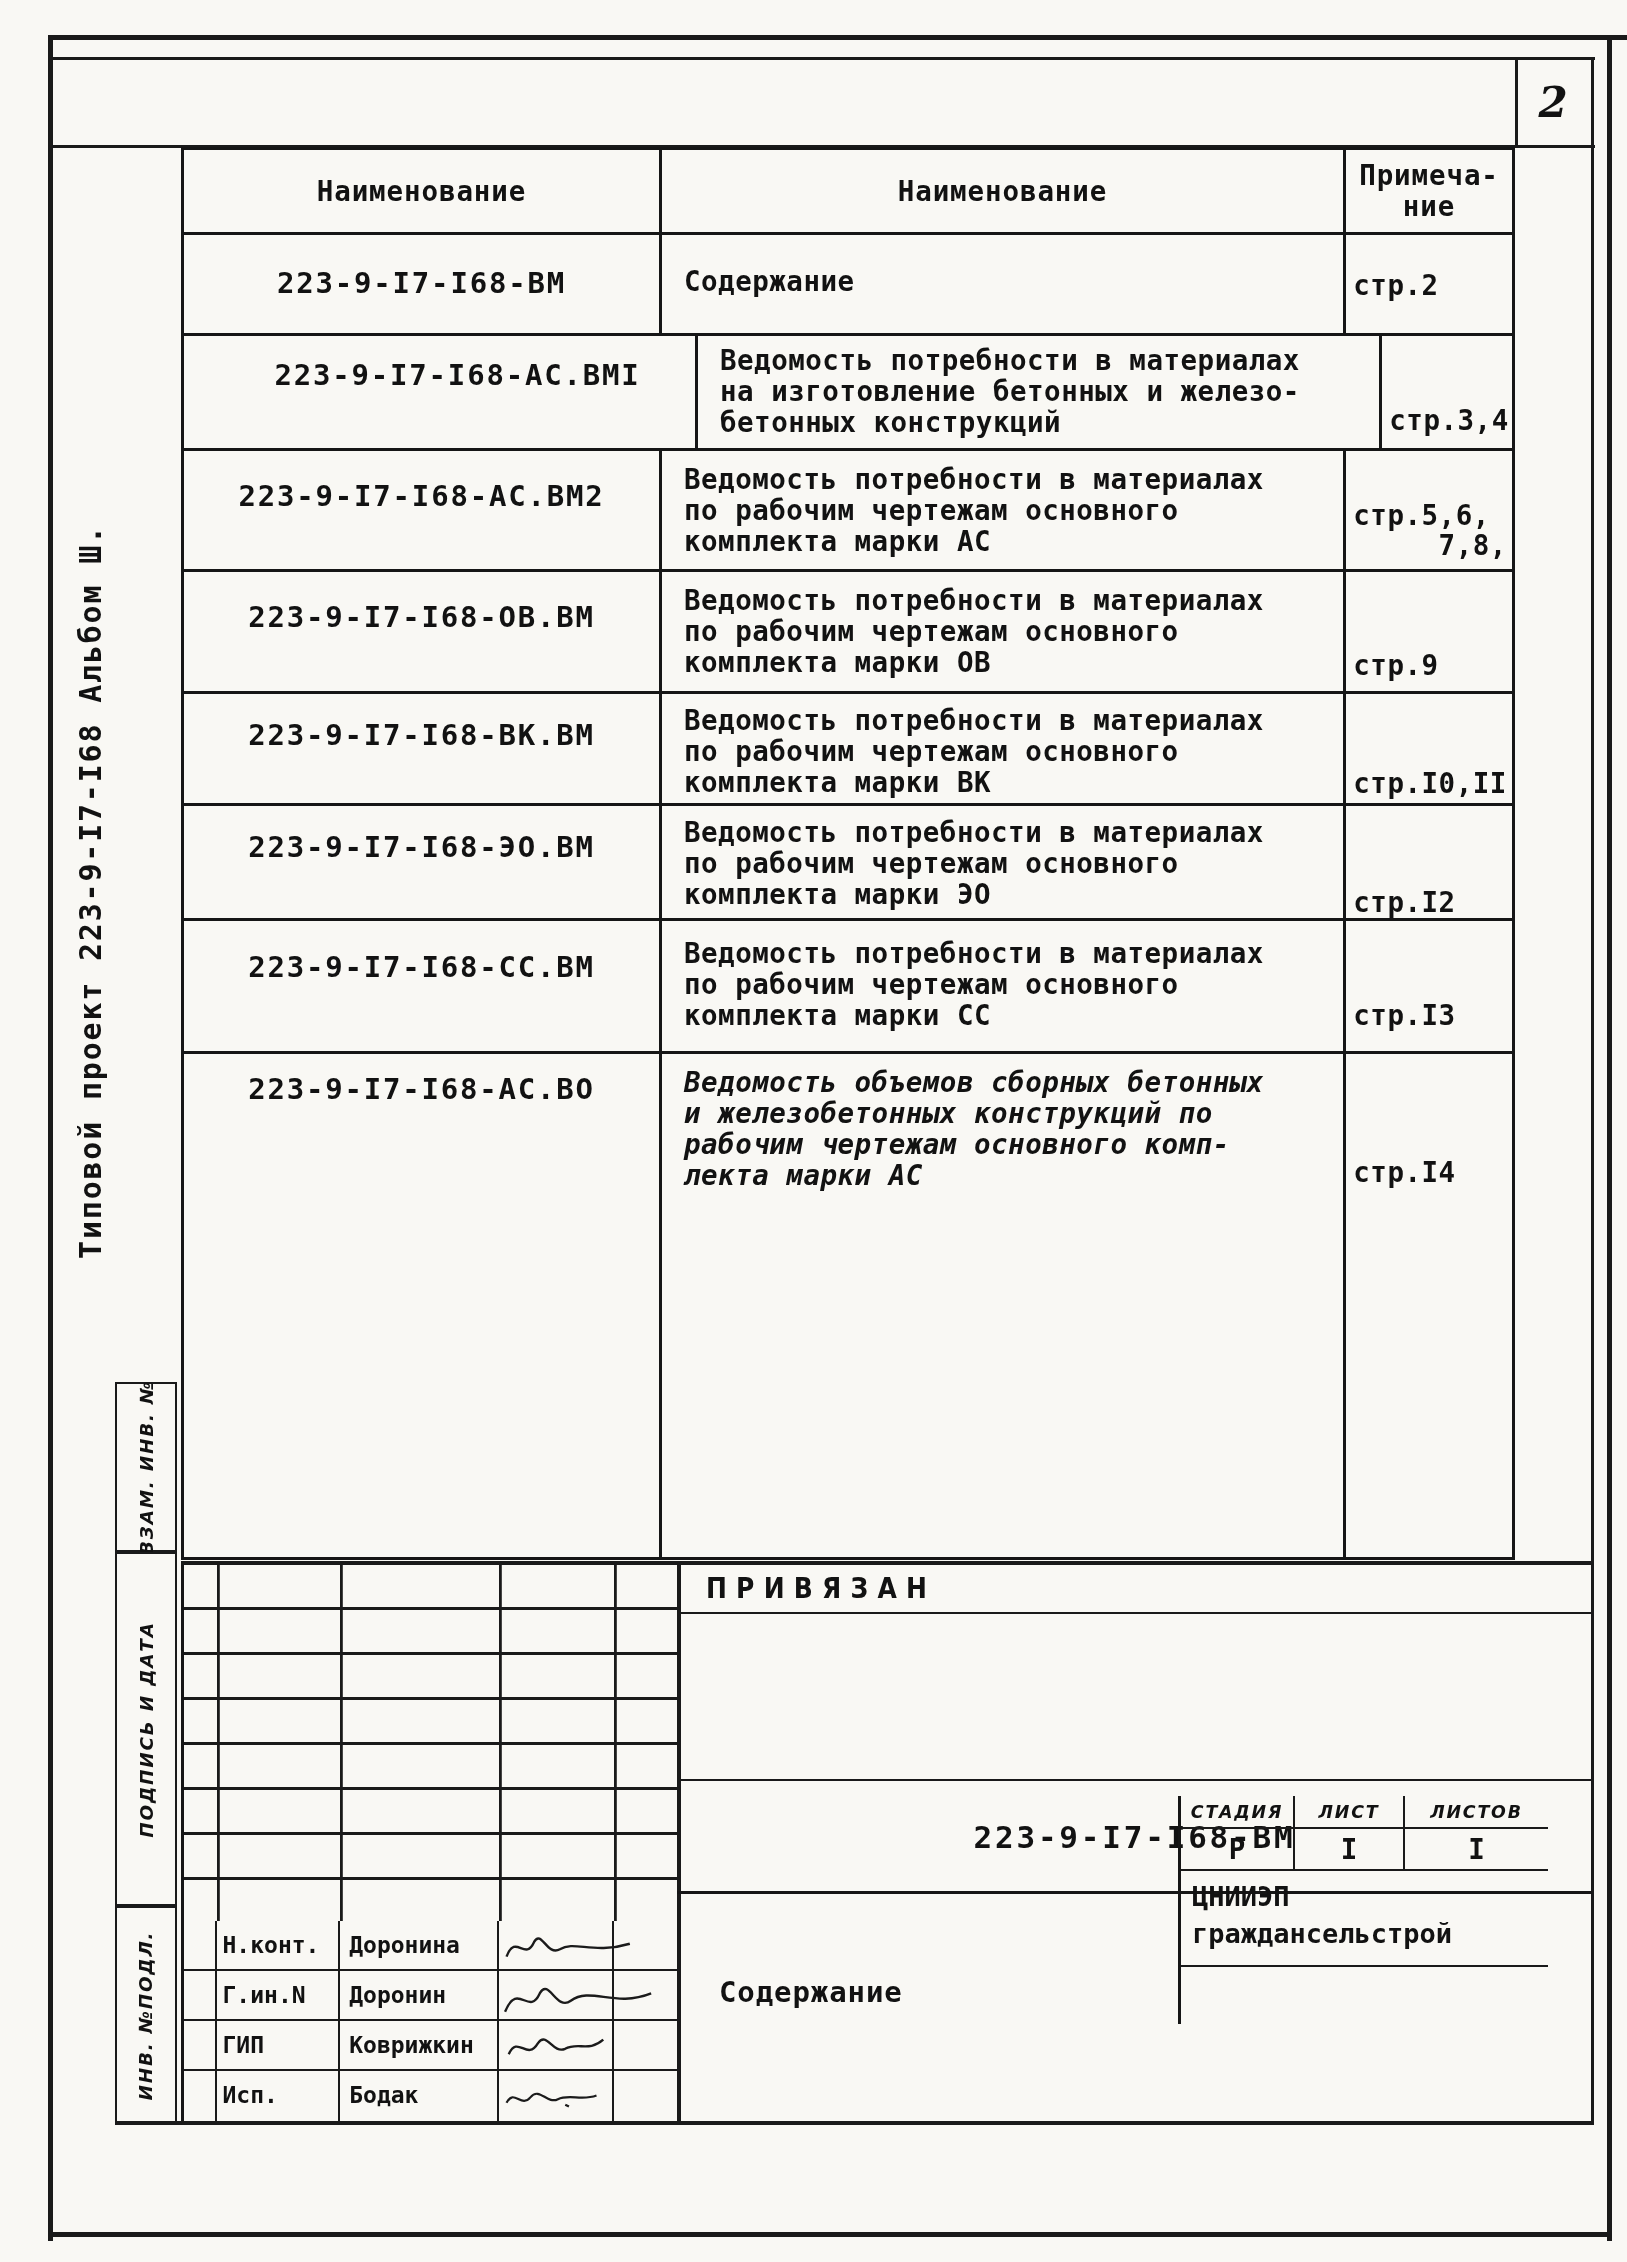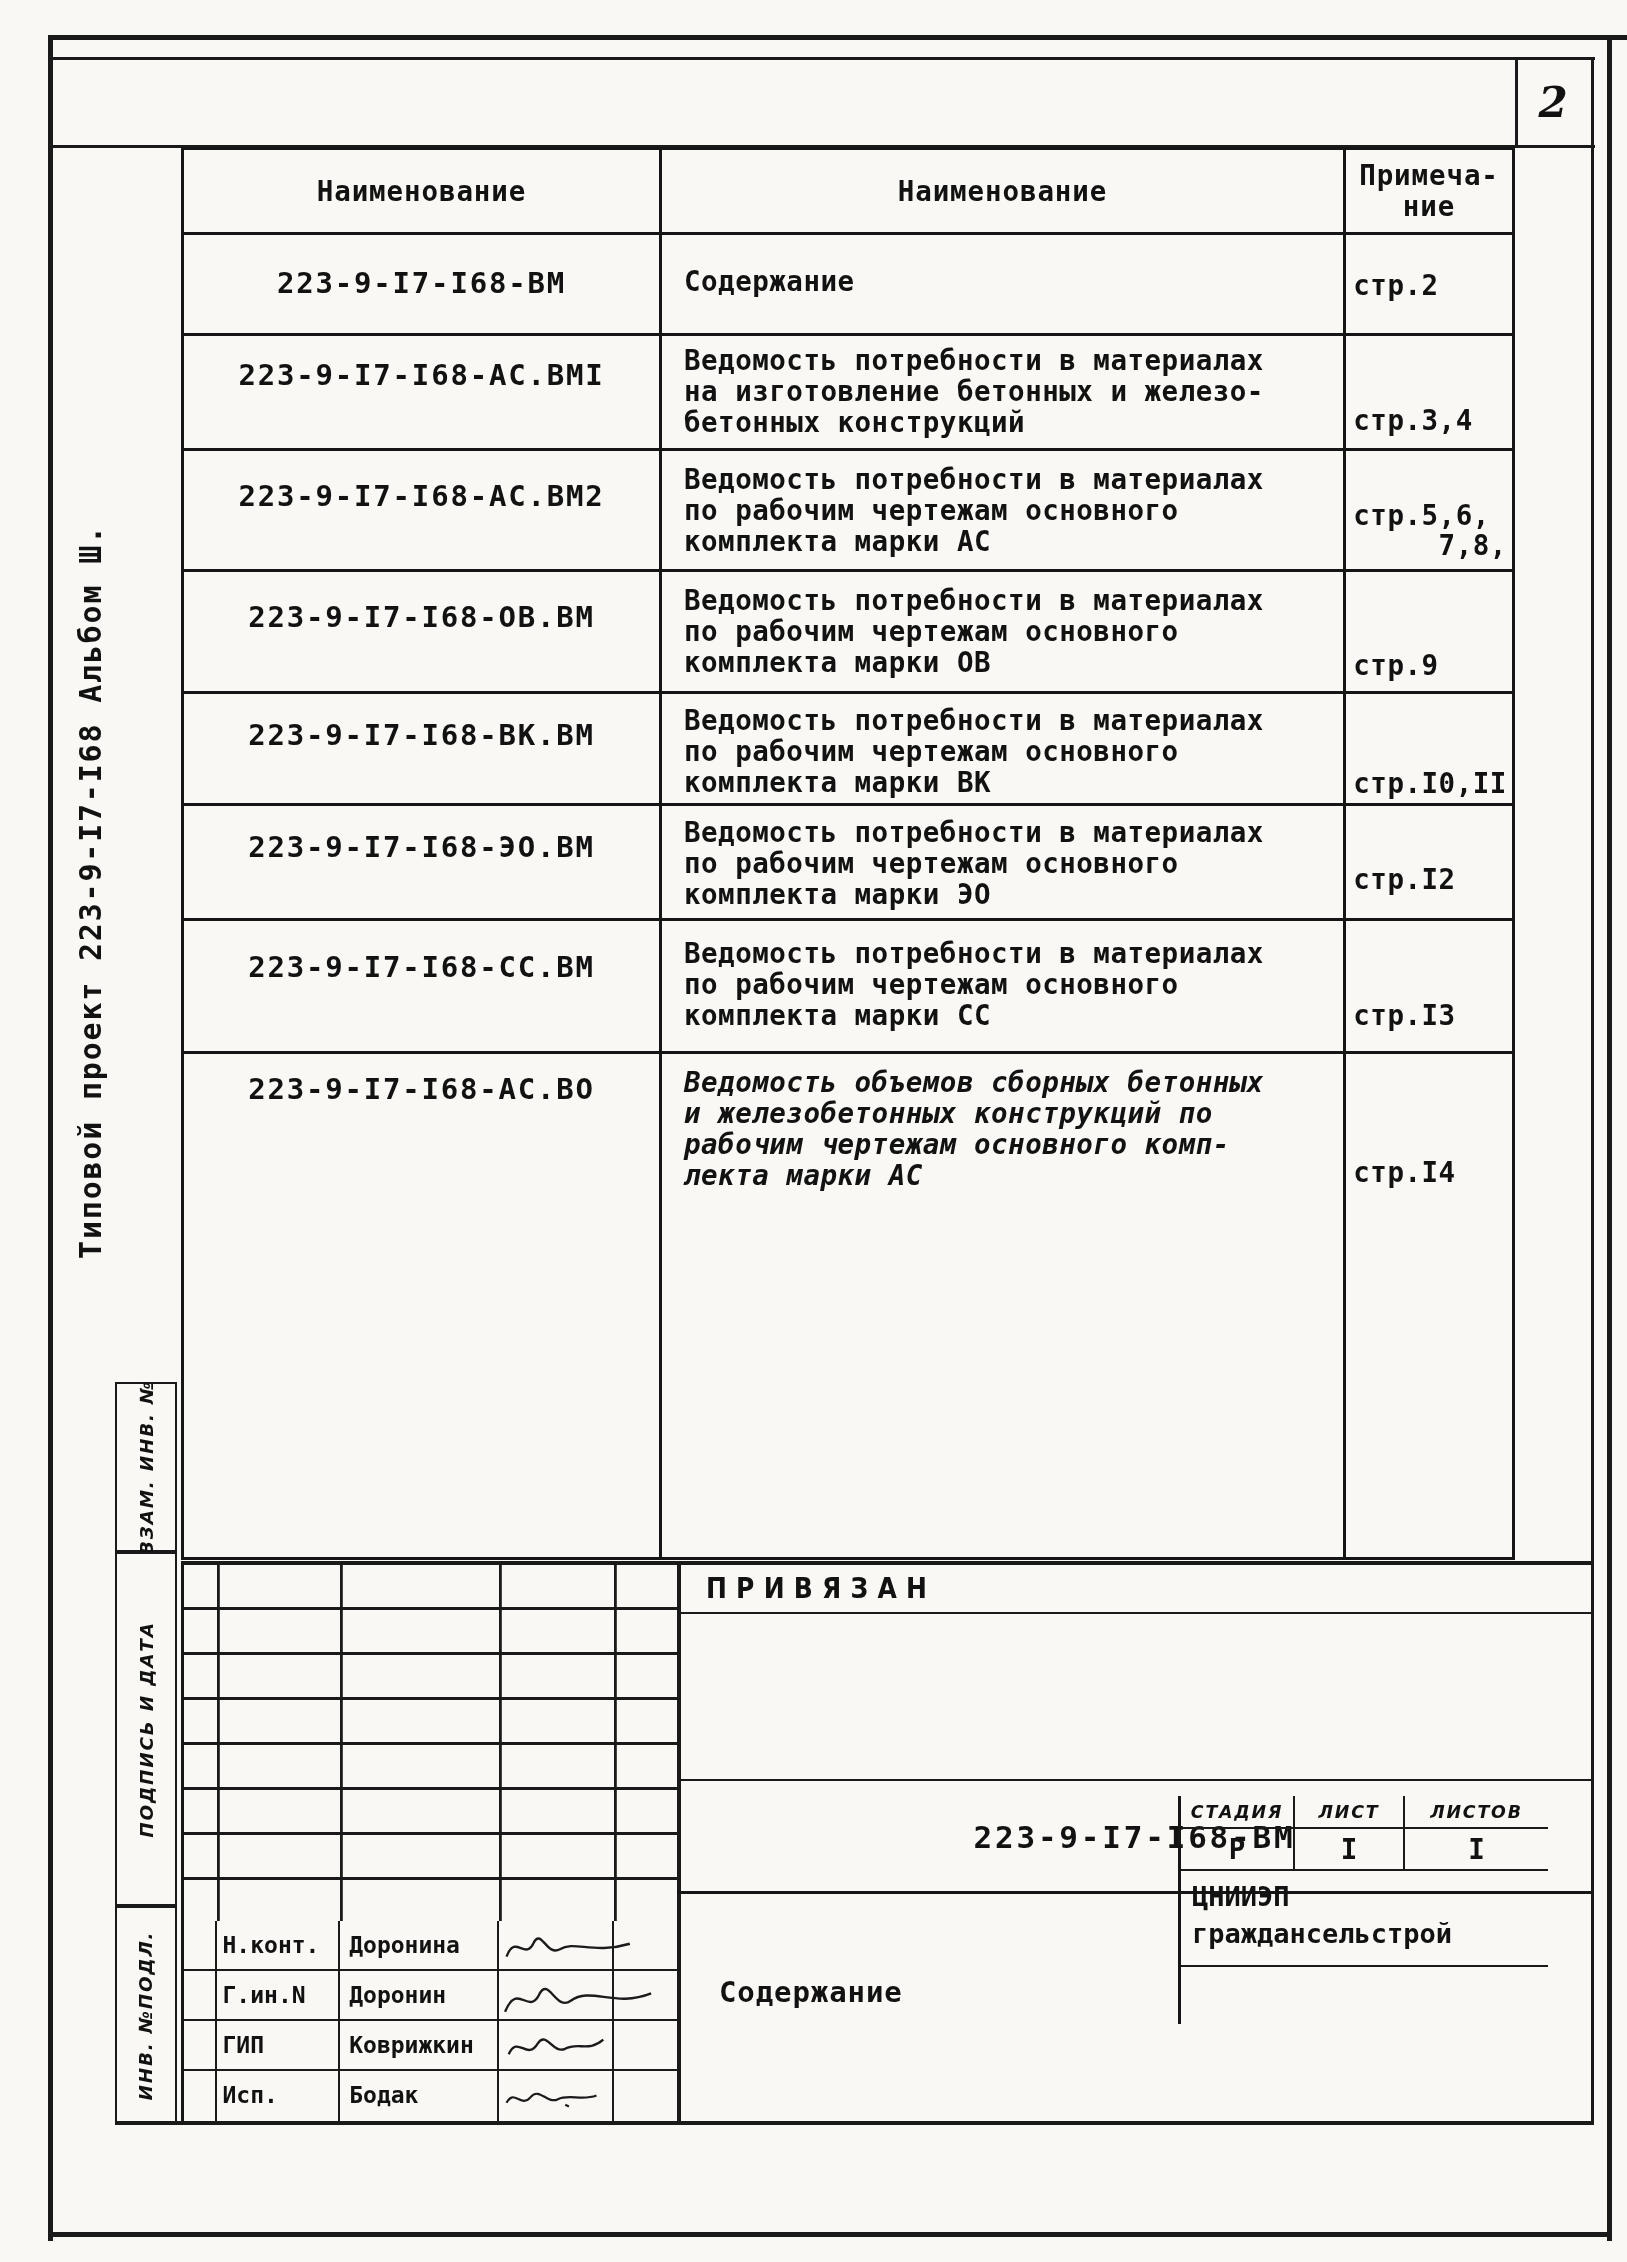--- a/index.html
+++ b/index.html
@@ -169,21 +169,21 @@
 ние</div>
   </div>
 
   <div class="trow" style="height:101px;">
     <div class="cell c1 des" style="padding-top:31px;">223-9-I7-I68-ВМ</div>
     <div class="cell c2 nam" style="padding:31px 0 0 22px;">Содержание</div>
     <div class="cell c3 noteTxt" style="padding-top:35px;">стр.2</div>
   </div>
 
   <div class="trow" style="height:115px;">
-    <div class="cell c1 des" style="padding-top:22px;">223-9-I7-I68-АС.ВМI</div>
+    <div class="cell c1 des" style="padding-top:22px;margin-left:36px;">223-9-I7-I68-АС.ВМI</div>
     <div class="cell c2 nam" style="padding:9.2px 0 0 22px;">Ведомость потребности в материалах
 на изготовление бетонных и железо-
 бетонных конструкций</div>
     <div class="cell c3 nbot" style="padding-bottom:13px;">
         <span class="noteTxt">стр.3,4</span>
       </div>
   </div>
 
   <div class="trow" style="height:121px;">
     <div class="cell c1 des" style="padding-top:27.5px;">223-9-I7-I68-АС.ВМ2</div>
@@ -214,21 +214,21 @@
     <div class="cell c3 nbot" style="padding-bottom:5.5px;">
         <span class="noteTxt">стр.I0,II</span>
       </div>
   </div>
 
   <div class="trow" style="height:115px;">
     <div class="cell c1 des" style="padding-top:24px;">223-9-I7-I68-ЭО.ВМ</div>
     <div class="cell c2 nam" style="padding:11px 0 0 22px;">Ведомость потребности в материалах
 по рабочим чертежам основного
 комплекта марки ЭО</div>
-    <div class="cell c3 nbot" style="padding-bottom:24px;border-radius:16px;">
+    <div class="cell c3 nbot" style="padding-bottom:1px;border-radius:16px;">
         <span class="noteTxt">стр.I2</span>
       </div>
   </div>
 
   <div class="trow" style="height:133px;">
     <div class="cell c1 des" style="padding-top:29px;">223-9-I7-I68-СС.ВМ</div>
     <div class="cell c2 nam" style="padding:16.5px 0 0 22px;">Ведомость потребности в материалах
 по рабочим чертежам основного
 комплекта марки СС</div>
     <div class="cell c3 nbot" style="padding-bottom:21px;">

